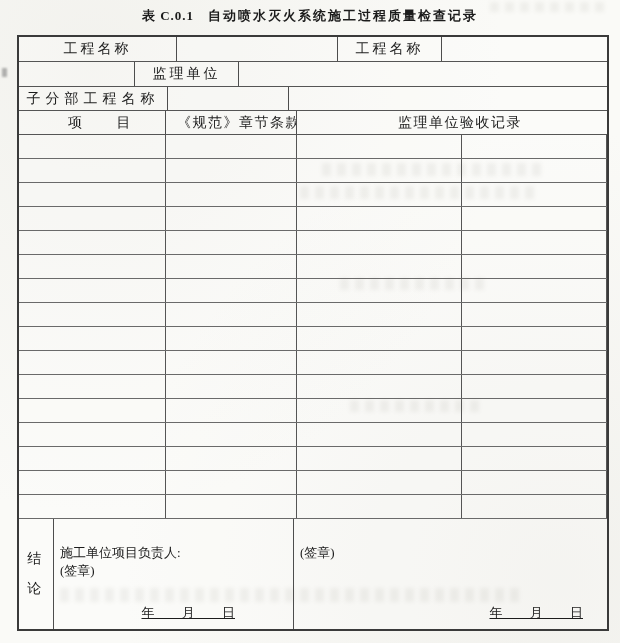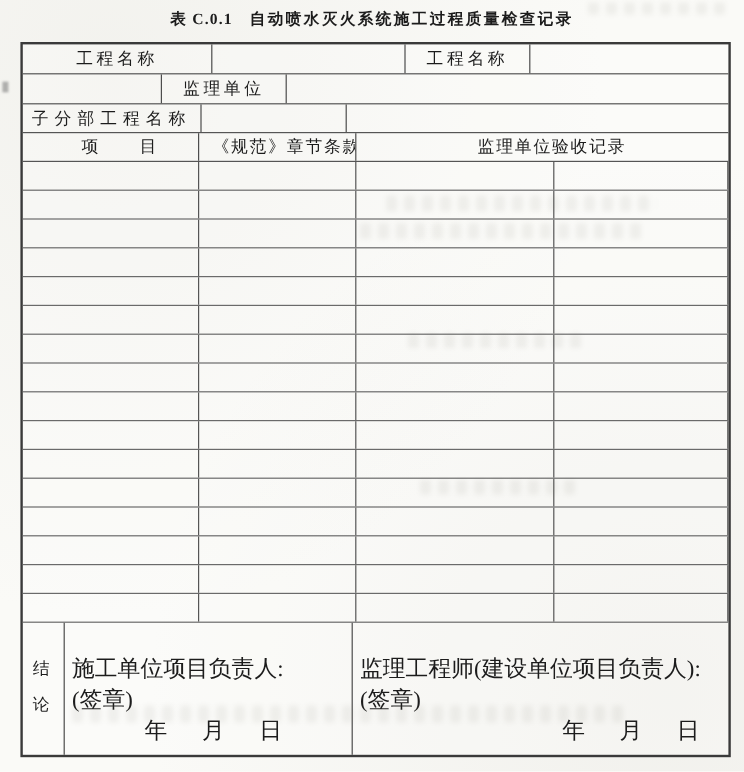--- a/index.html
+++ b/index.html
@@ -40,23 +40,23 @@
   .c1{width:147px;} .c2{width:131px;} .c3{width:165px;}
   #empty-rows{display:contents;}
   .erow{height:24px;border-bottom:1px solid #6a6a6a;}
   .erow .cell{border-right:1px solid #555;}
 
   .rconc{flex:1 1 auto;border-bottom:none;}
   .concl{width:35px;}
   .vlabel{display:inline-block;width:1.25em;line-height:2.15;text-align:left;
     word-break:break-all;white-space:normal;font-size:14px;}
   .sigcell{flex-direction:column;align-items:flex-start;justify-content:flex-start;
-    width:240px;padding:25px 0 7px 6px;font-size:19px;}
+    width:240px;padding:25px 0 7px 6px;font-size:13px;}
   .sigcell .l2{}
-  .sigdate{margin-top:auto;align-self:flex-end;word-spacing:24px;}
+  .sigdate{margin-top:auto;align-self:flex-end;word-spacing:24px;text-decoration:underline;}
   .pr56{padding-right:58px;} .pr24{padding-right:24px;}
 
   
   .bleed{position:absolute;display:block;
     background:repeating-linear-gradient(90deg, rgba(110,108,95,.55) 0 9px, transparent 9px 15px);
     filter:blur(2px);opacity:.15;pointer-events:none;}
   .dot{position:absolute;left:2px;top:68px;width:5px;height:9px;background:#777;
     filter:blur(1px);opacity:.55;}
 </style>
 </head>
@@ -180,21 +180,20 @@
     <div class="row rconc">
       <div class="cell concl">
         <span class="vlabel">结论</span>
       </div>
       <div class="cell sigcell">
         <div>施工单位项目负责人:</div>
         <div class="l2">(签章)</div>
         <div class="sigdate pr56">年 月 日</div>
       </div>
       <div class="cell sigcell last">
-        <div>监理工程师(建设单位项目负责人):</div>
         <div class="l2">(签章)</div>
         <div class="sigdate pr24">年 月 日</div>
       </div>
     </div>
 
   </div>
 
   <i class="bleed" style="left:322px;top:163px;width:225px;height:13px;"></i>
   <i class="bleed" style="left:300px;top:186px;width:240px;height:13px;"></i>
   <i class="bleed" style="left:340px;top:278px;width:150px;height:12px;"></i>

